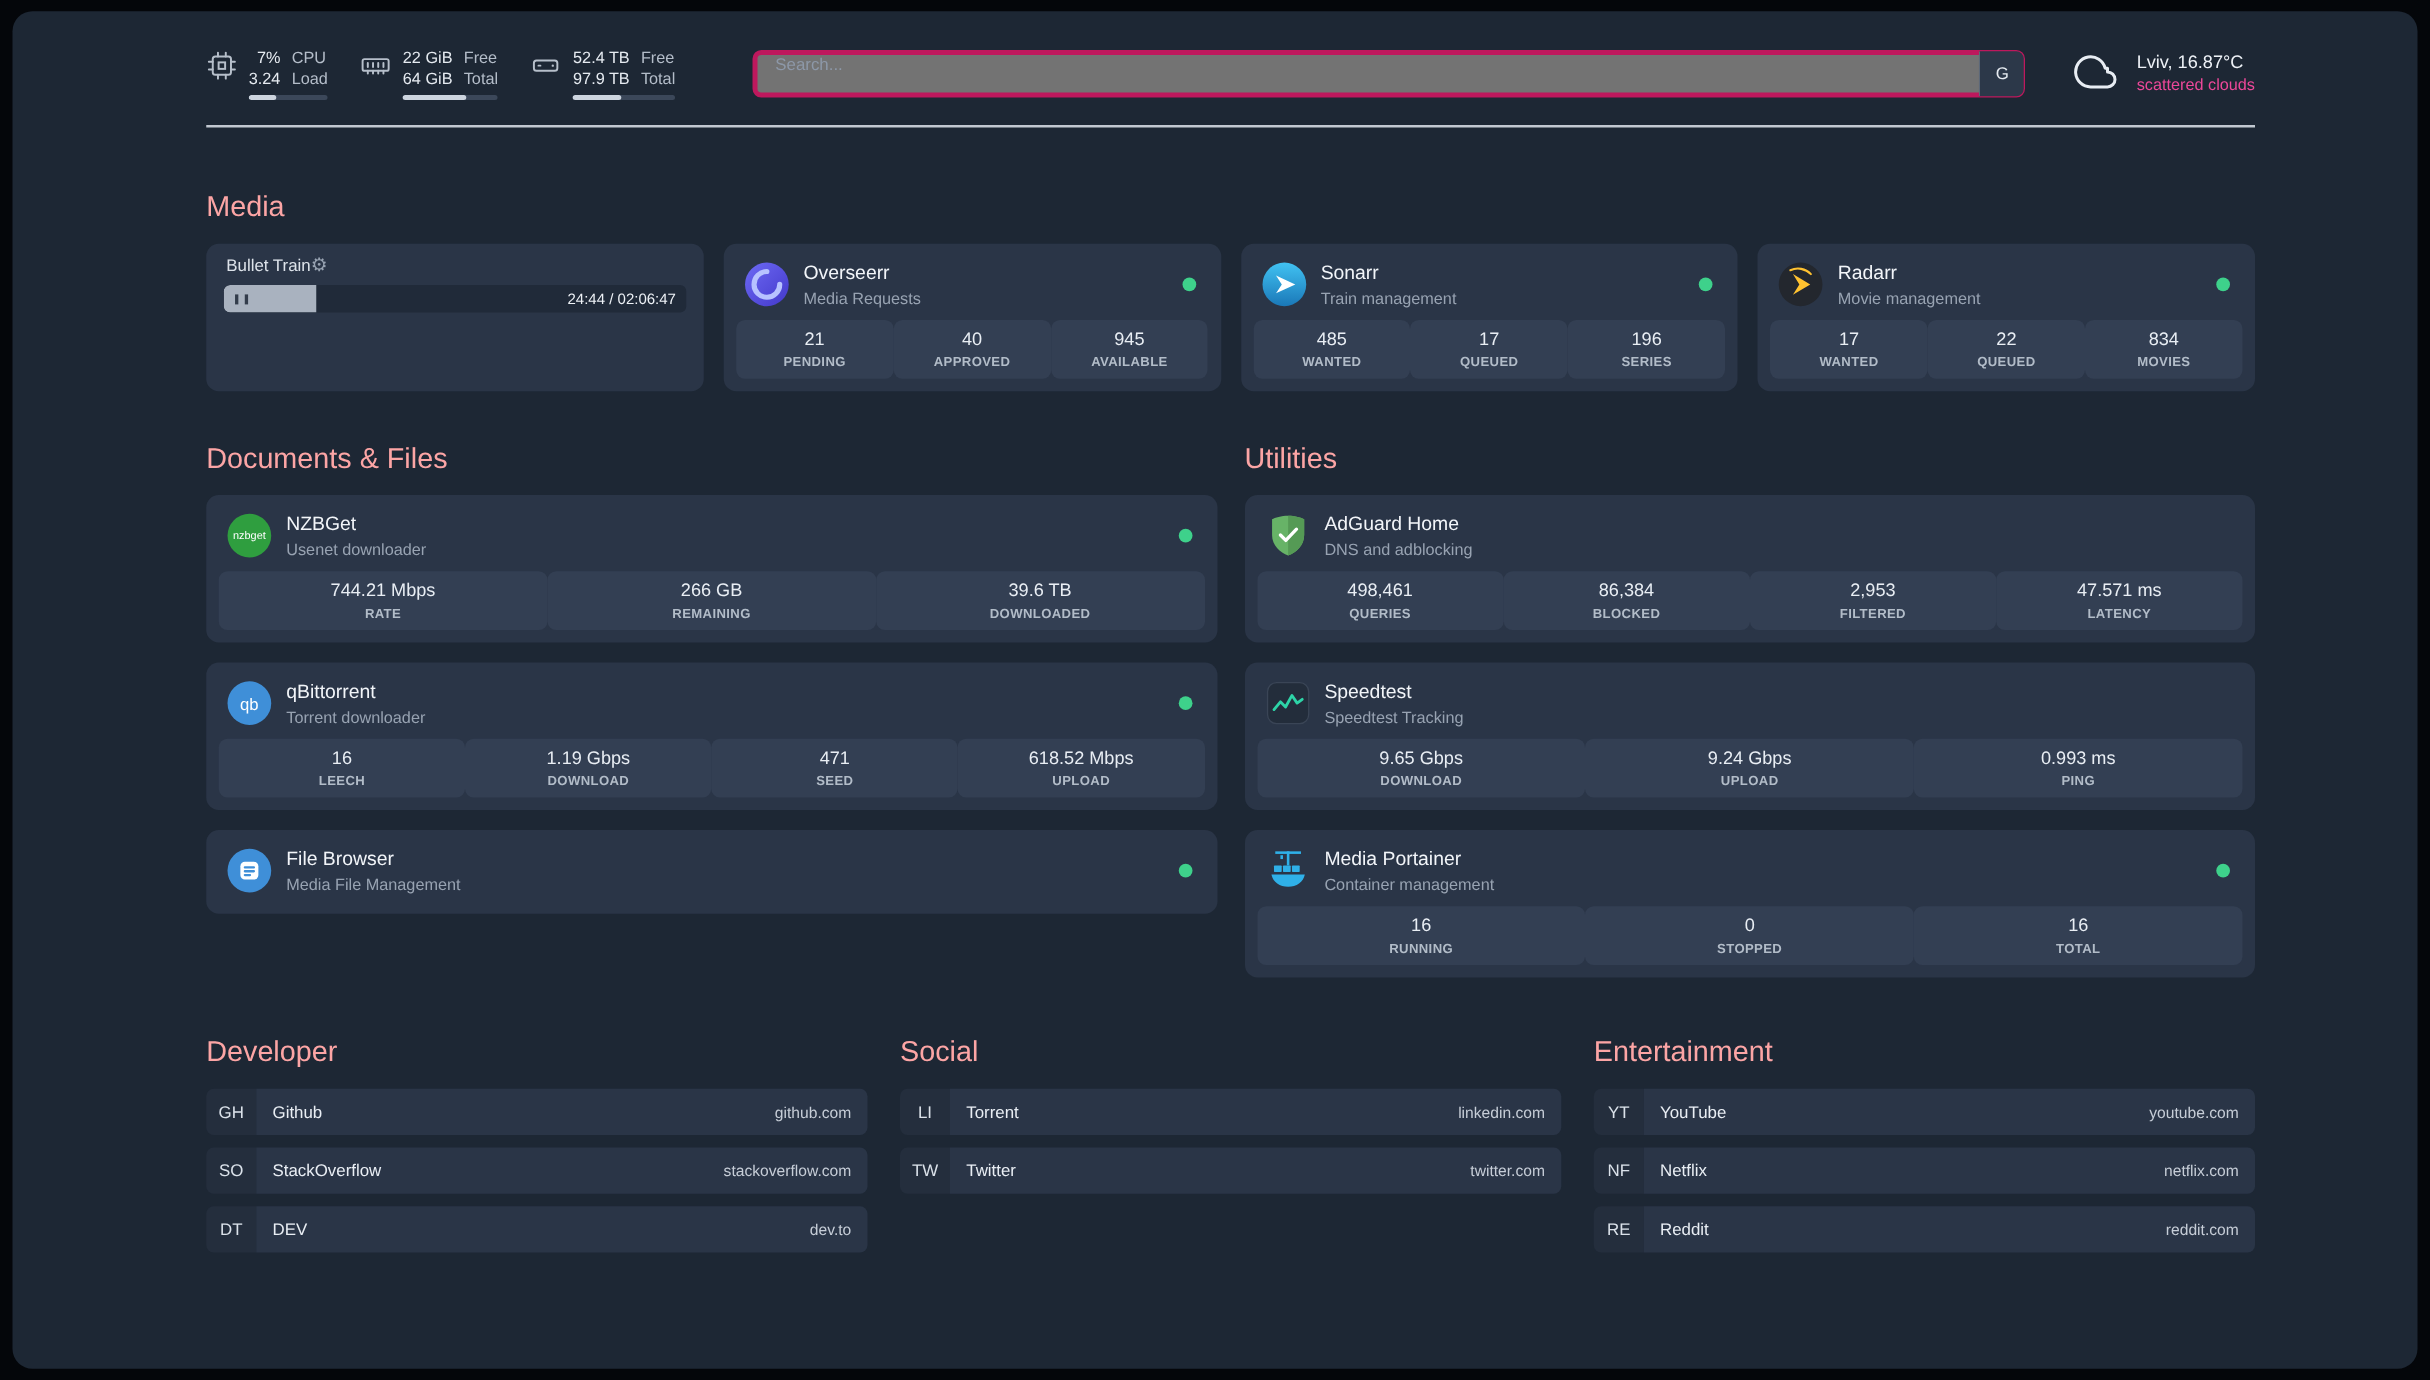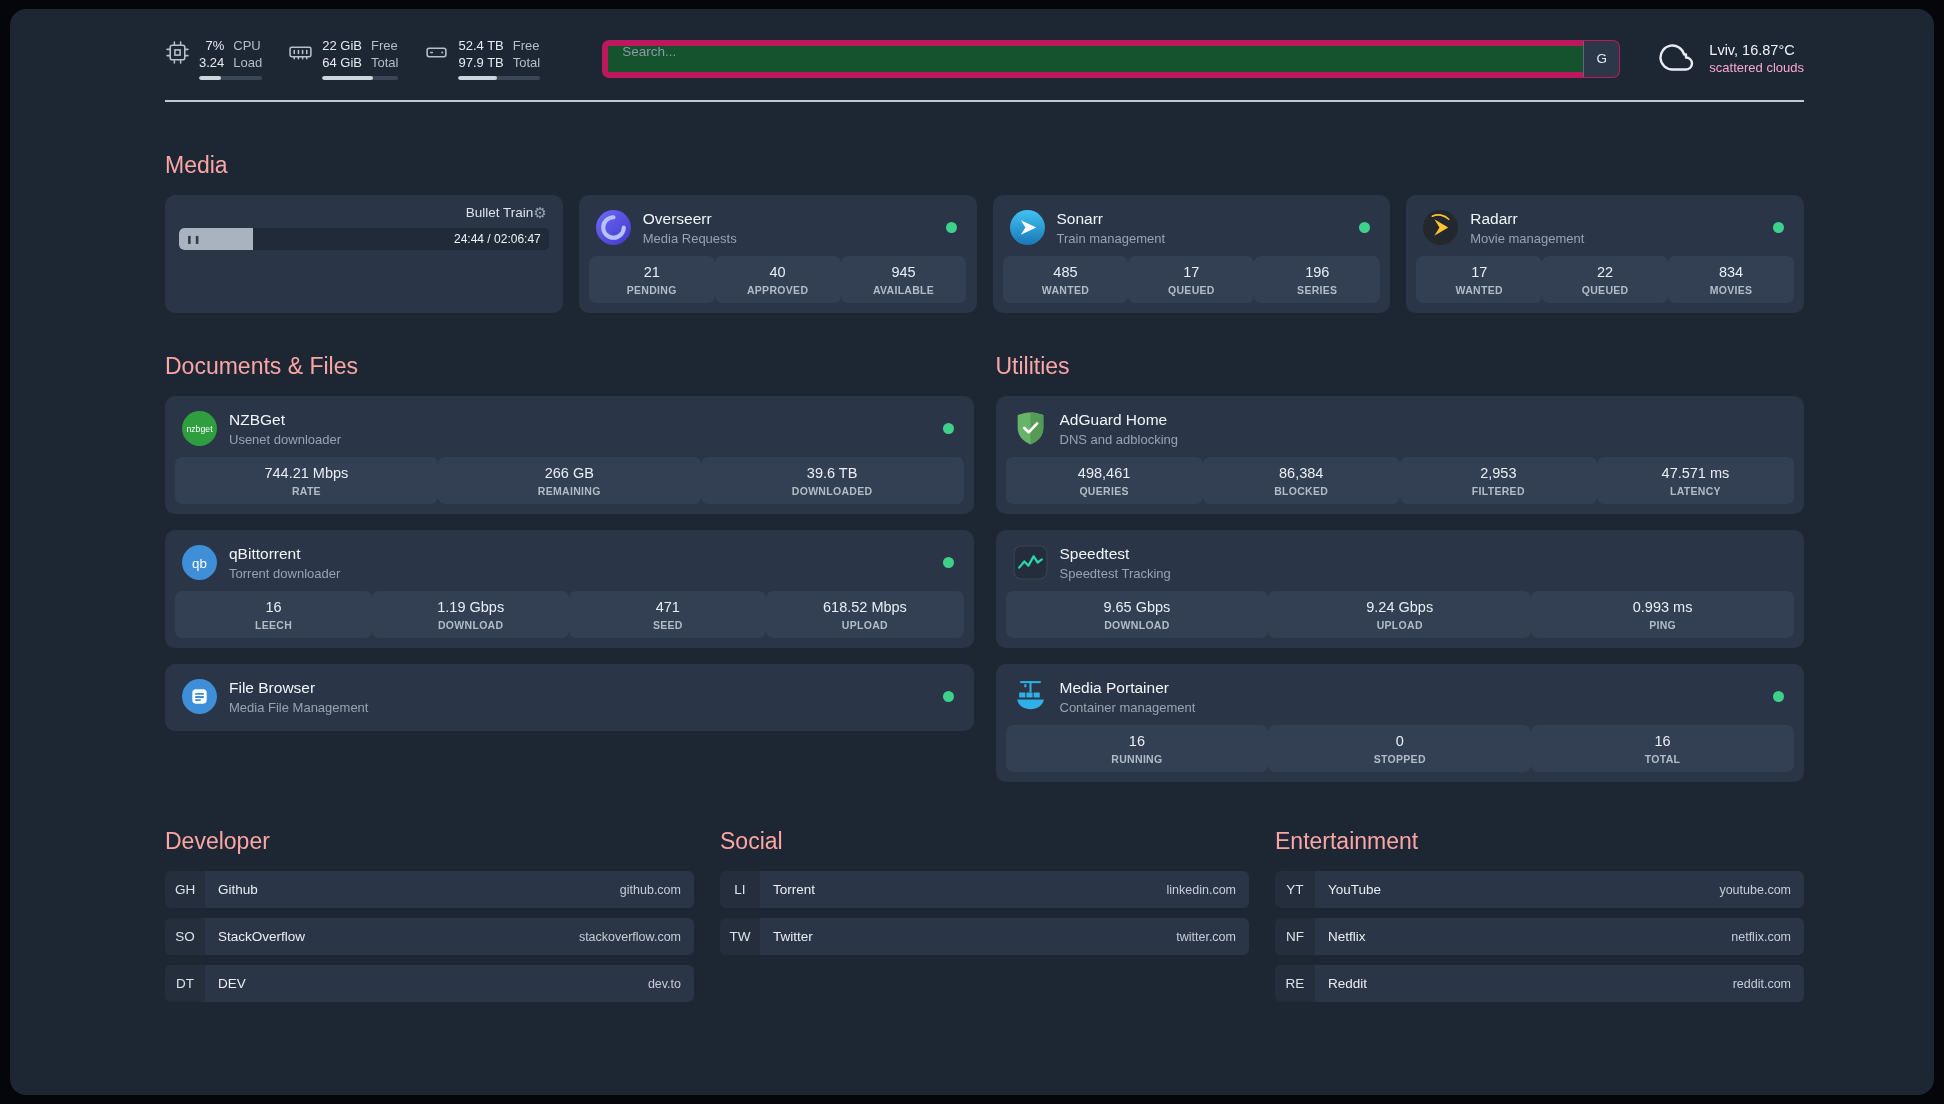--- a/index.html
+++ b/index.html
@@ -11,28 +11,28 @@
   .topbar{display:flex;align-items:center;padding-top:28px}
   .resource{display:flex;gap:9px;margin-right:26px}
   .res-icon{width:25px;height:25px;margin-top:3px;flex:0 0 auto}
   .res-icon svg{width:100%;height:100%;display:block}
   .res-cols{display:flex;gap:9px;font-size:13px;line-height:17px}
   .res-vals{display:flex;flex-direction:column;align-items:flex-end;color:#e6ebf1}
   .res-labels{display:flex;flex-direction:column;color:#b4bdc9}
   .res-bar{height:4px;background:#3b4759;border-radius:2px;margin-top:5px;overflow:hidden}
   .res-fill{height:100%;background:#ccd4de;border-radius:2px}
   .search{flex:1;position:relative;margin:0 36px;height:38px}
-  .search input{width:100%;height:100%;background:#14532d;border:6px solid #be185d;border-radius:7px;color:#e6ebf1;font-size:13.5px;padding:0 52px 15px 14px;outline:none;font-family:inherit}
+  .search input{width:100%;height:100%;background:#737373;border:4px solid #be185d;border-radius:7px;color:#e6ebf1;font-size:13.5px;padding:0 52px 15px 14px;outline:none;font-family:inherit}
   .search input::placeholder{color:#8d98a8}
   .search-btn{position:absolute;right:1px;top:1px;bottom:1px;width:36px;background:#2c3849;border-left:1px solid #5c6878;border-radius:0 6px 6px 0;display:flex;align-items:center;justify-content:center;color:#e6ebf1;font-size:13.5px;cursor:pointer}
   .weather{display:flex;align-items:center;gap:11px}
   .weather-icon{width:42px;height:30px}
   .weather-icon svg{width:100%;height:100%;display:block}
   .weather-loc{font-size:14.5px;color:#eef2f7}
-  .weather-cond{font-size:13px;color:#f9a8d4;margin-top:2px}
+  .weather-cond{font-size:13px;color:#ec4899;margin-top:2px}
   .divider{border:none;border-top:2px solid rgba(223,229,237,.85);margin:20px 0 0}
 
   
   .section-title{font-size:23px;font-weight:500;color:#fca5a5;margin:0 0 16px}
   .section-media{margin-top:50px}
   .grid-4{display:grid;grid-template-columns:repeat(4,1fr);gap:16px}
   .columns{margin-top:40px;display:grid;grid-template-columns:1fr 1fr;gap:22px;align-items:start}
   .col .card{margin-bottom:16px}
 
   
@@ -46,21 +46,21 @@
   .status-dot{width:11px;height:11px;border-radius:50%;background:#3ed18b;margin-left:auto;margin-right:4px;flex:0 0 auto}
   .stats{display:grid;}
   .cols-3{grid-template-columns:repeat(3,1fr)}
   .cols-4{grid-template-columns:repeat(4,1fr)}
   .stat{background:#333f53;border-radius:7px;text-align:center;padding:8px 4px 7px}
   .stat-value{font-size:14.5px;color:#e9eef4}
   .stat-label{font-size:10.5px;font-weight:700;color:#b2bcc8;margin-top:4px;letter-spacing:.3px}
 
   
   .player{padding:0 4px 2px}
-  .player-top{display:flex;align-items:center;justify-content:flex-end;color:#dde3ea;font-size:13.5px;padding:2px 2px 8px}
+  .player-top{display:flex;align-items:center;justify-content:flex-start;color:#dde3ea;font-size:13.5px;padding:2px 2px 8px}
   .player-gear{color:#97a2b1;font-size:15px;cursor:pointer;line-height:1}
   .player-bar{position:relative;height:22px;background:#202a39;border-radius:5px;overflow:hidden;cursor:pointer}
   .player-fill{position:absolute;top:0;left:0;bottom:0;background:#a9b2bf;border-radius:5px 0 0 5px}
   .player-pause{position:absolute;left:7px;top:50%;transform:translateY(-50%);font-size:8px;color:#333c4b;letter-spacing:1px;cursor:pointer}
   .player-time{position:absolute;right:8px;top:50%;transform:translateY(-50%);font-size:12px;color:#eef2f7}
 
   
   .bookmarks{margin-top:30px;display:grid;grid-template-columns:repeat(3,1fr);gap:26px;padding-bottom:40px;align-items:start}
   .bm-row{display:flex;margin-bottom:10px;cursor:pointer;height:37px}
   .bm-abbr{width:40px;background:#242e3d;color:#dbe2ea;font-size:13.5px;display:flex;align-items:center;justify-content:center;border-radius:6px 0 0 6px;flex:0 0 auto}

